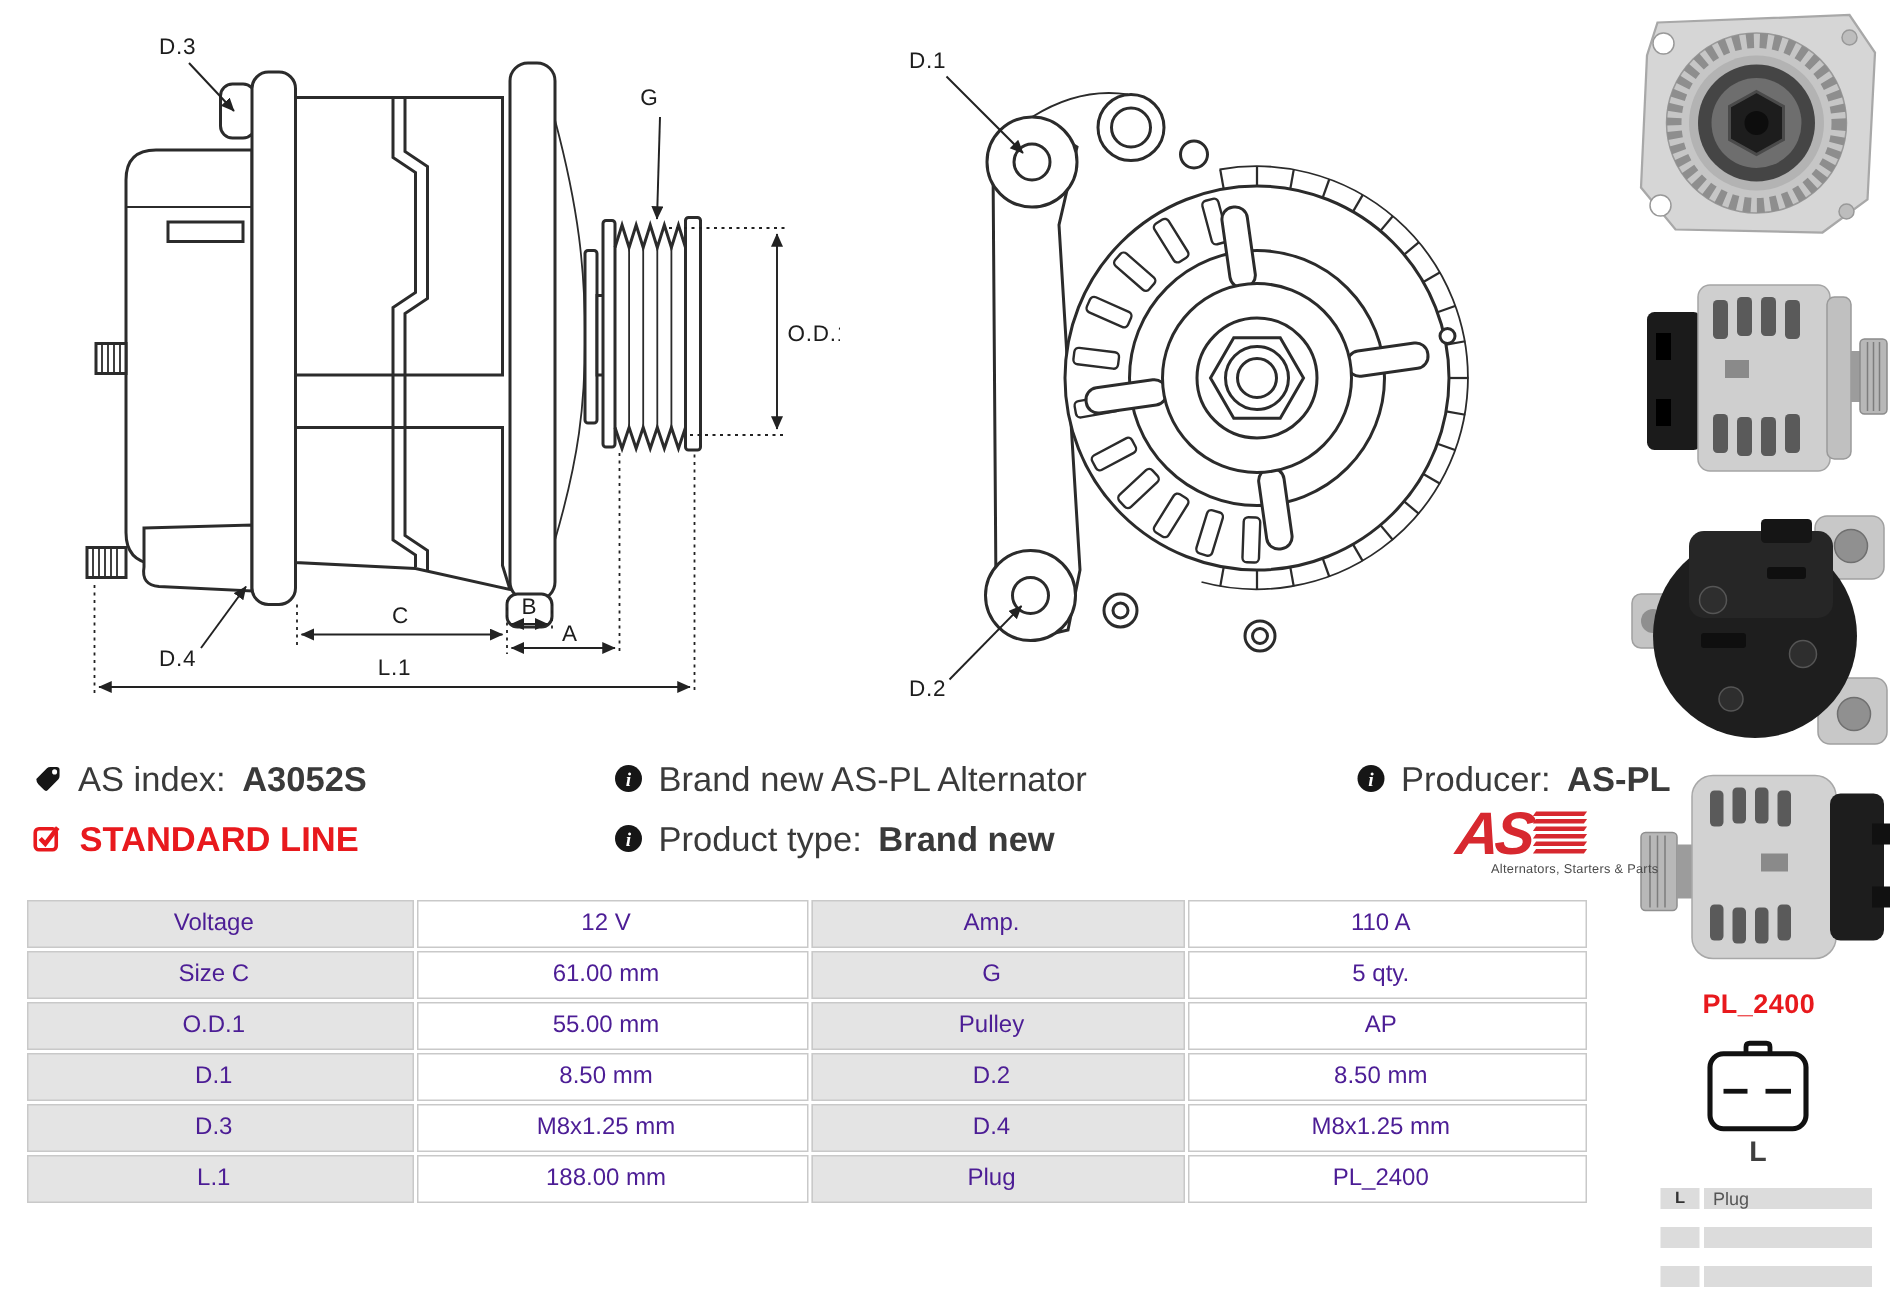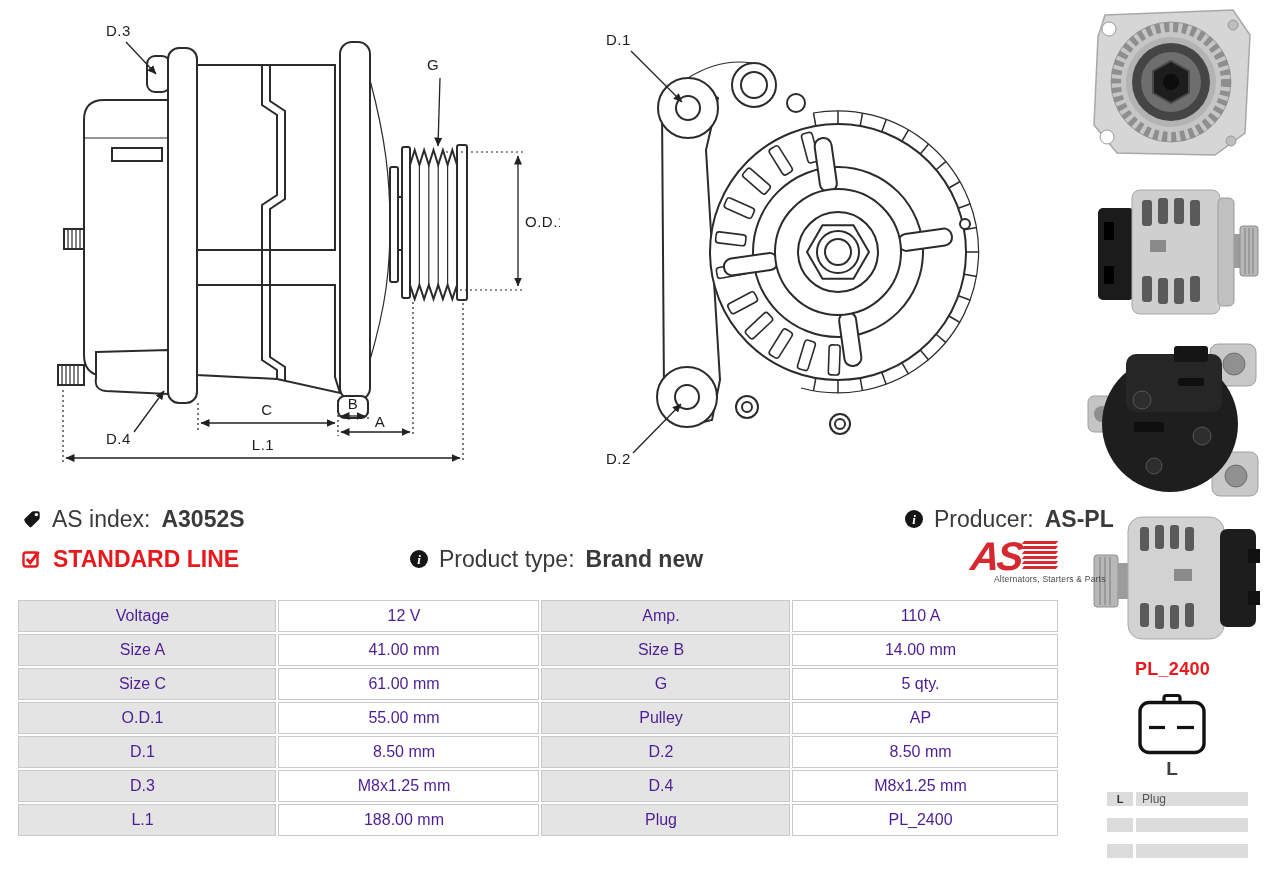--- a/index.html
+++ b/index.html
@@ -301,20 +301,24 @@
 
   <div class="info-item" style="left:22px;top:508px;" data-name="as-index-row">
     <svg width="19" height="19" viewBox="0 0 19 19" data-name="tag-icon">
       <path d="M2.2,9.3 L9.3,2.2 Q10.2,1.3 11.6,1.3 L15.8,1.3 Q17.7,1.3 17.7,3.2 L17.7,7.4 Q17.7,8.8 16.8,9.7 L9.7,16.8 Q8.6,17.9 7.1,16.4 L3.7,13 Q2.2,11.5 2.2,9.3 Z" fill="#161616"></path>
       <circle cx="14.4" cy="4.6" r="1.7" fill="#fff"></circle>
     </svg>
     <span data-name="as-index-label">AS index:</span>
       <b data-name="as-index-value">A3052S</b>
   </div>
 
+  <div class="info-item" style="left:410px;top:508px;" data-name="brand-new-row">
+    <span class="info-icon" data-name="info-icon"></span>
+    <span data-name="brand-new-text">Brand new AS-PL Alternator</span>
+  </div>
 
   <div class="info-item" style="left:905px;top:508px;" data-name="producer-row">
     <span class="info-icon" data-name="info-icon"></span>
     <span data-name="producer-label">Producer:</span>
       <b data-name="producer-value">AS-PL</b>
   </div>
 
   <div class="info-item red" style="left:22px;top:548px;" data-name="standard-line-row">
     <svg width="20" height="20" viewBox="0 0 20 20" data-name="checkbox-checked-icon">
       <rect x="1.5" y="3.5" width="14" height="14" rx="2.5" fill="none" stroke="#e8191d" stroke-width="2.4"></rect>
@@ -350,26 +354,20 @@
         <col style="width:261px">
         <col style="width:249px">
         <col style="width:266px">
       </colgroup>
     <tbody data-name="spec-table-body">
         <tr data-name="spec-row">
           <th data-name="spec-label-cell">Voltage</th>
           <td data-name="spec-value-cell">12 V</td>
           <th data-name="spec-label-cell">Amp.</th>
           <td data-name="spec-value-cell">110 A</td>
-        </tr>
-        <tr data-name="spec-row">
-          <th data-name="spec-label-cell">Size A</th>
-          <td data-name="spec-value-cell">41.00 mm</td>
-          <th data-name="spec-label-cell">Size B</th>
-          <td data-name="spec-value-cell">14.00 mm</td>
         </tr>
         <tr data-name="spec-row">
           <th data-name="spec-label-cell">Size C</th>
           <td data-name="spec-value-cell">61.00 mm</td>
           <th data-name="spec-label-cell">G</th>
           <td data-name="spec-value-cell">5 qty.</td>
         </tr>
         <tr data-name="spec-row">
           <th data-name="spec-label-cell">O.D.1</th>
           <td data-name="spec-value-cell">55.00 mm</td>

